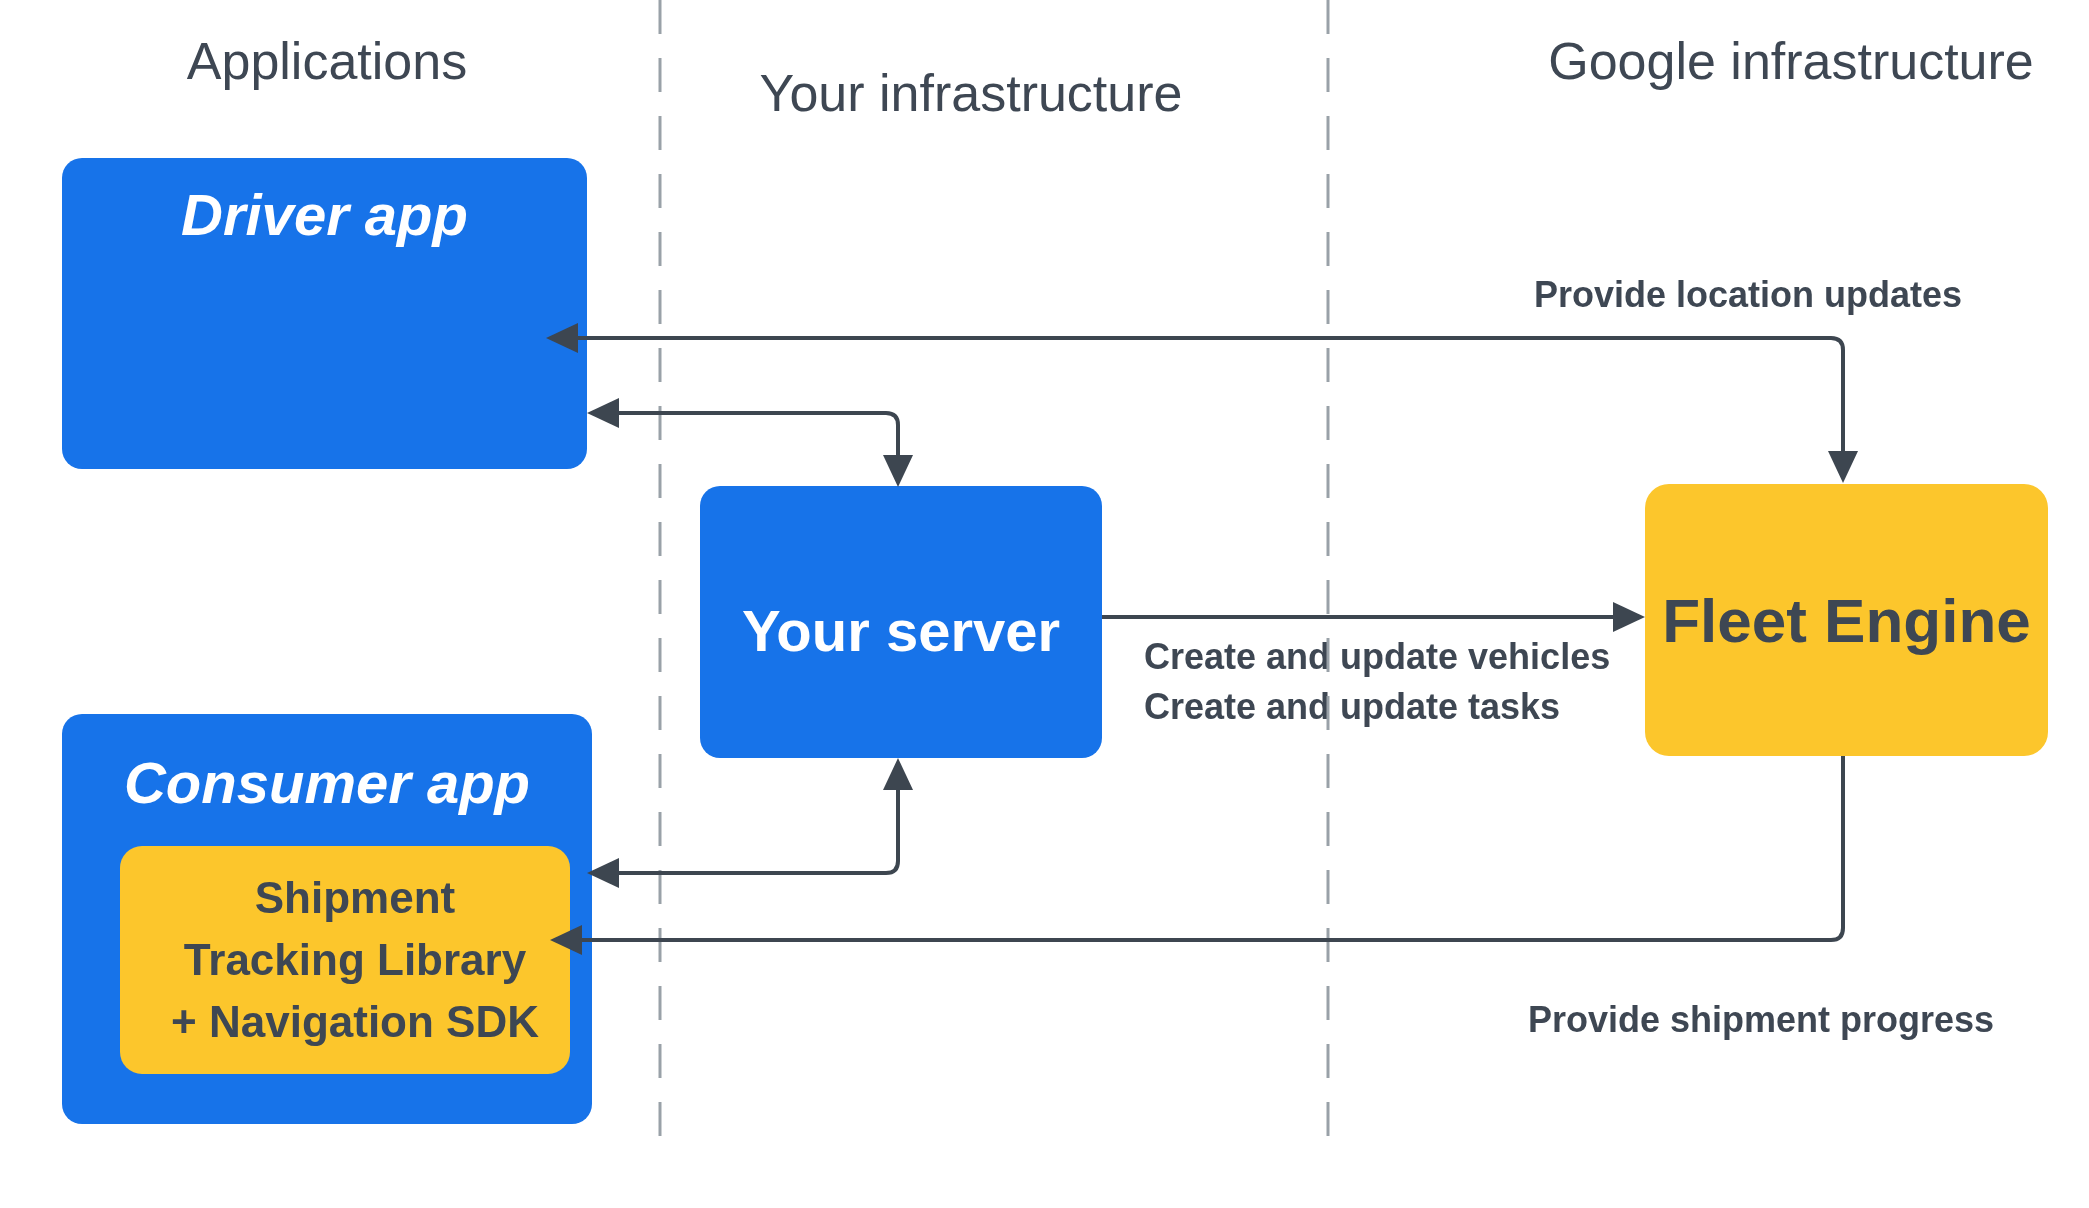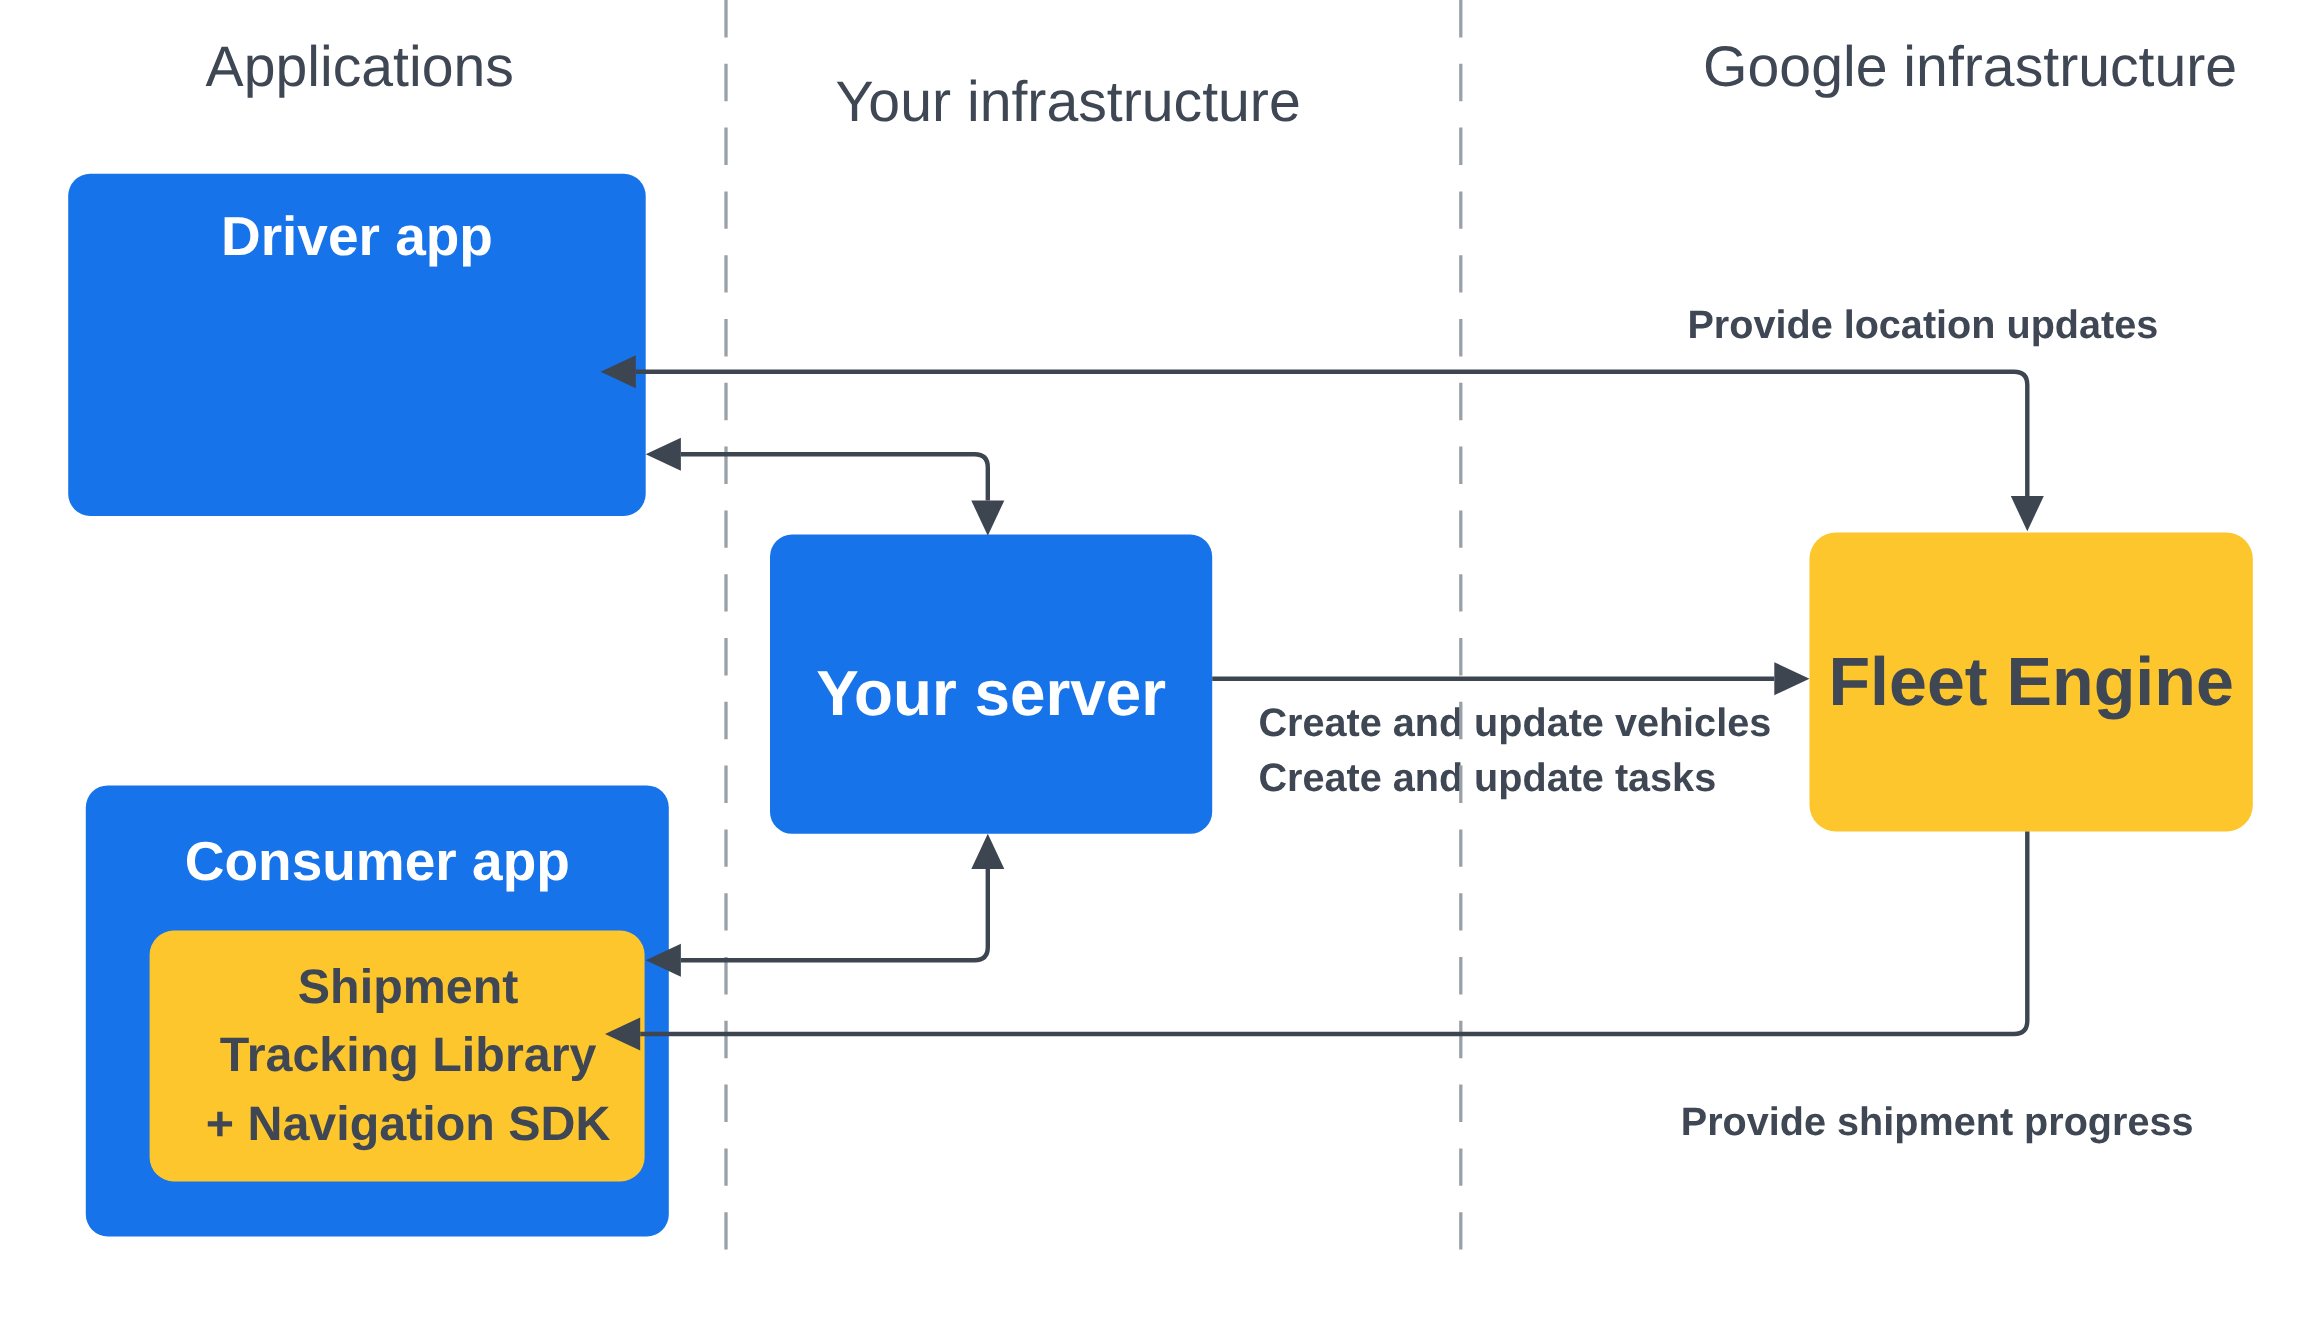--- a/index.html
+++ b/index.html
@@ -21,22 +21,23 @@
   .col-header{
     position:absolute;top:30px;height:62px;
     font-size:52px;line-height:62px;font-weight:400;
     color:var(--dark);text-align:center;white-space:nowrap;
   }
   .app-box{
     position:absolute;background:var(--blue);border-radius:20px;
   }
   .app-title{
     position:absolute;left:0;width:100%;text-align:center;
-    color:var(--white-text);font-weight:700;font-size:50px;line-height:70px;
+    color:var(--white-text);font-weight:700;font-size:58px;line-height:70px;
     white-space:nowrap;
+    font-style:italic;
   }
   .sdk-box{
     position:absolute;background:var(--yellow);border-radius:22px;
     display:flex;flex-direction:column;justify-content:center;
     text-align:center;
   }
   .sdk-line{
     color:var(--dark);font-weight:700;font-size:44px;line-height:62px;
     white-space:nowrap;
   }
@@ -68,21 +69,21 @@
 <div id="canvas">
 
   <div class="col-header" style="left:127px;width:400px;">Applications</div>
   <div class="col-header" style="left:721px;width:500px;margin-top:32px;">Your infrastructure</div>
   <div class="col-header" style="left:1541px;width:500px;">Google infrastructure</div>
 
   <div class="app-box" style="left:62px;top:158px;width:525px;height:311px;">
     <div class="app-title" style="top:22px;">Driver app</div>
   </div>
 
-  <div class="app-box" style="left:78px;top:714px;width:530px;height:410px;">
+  <div class="app-box" style="left:62px;top:714px;width:530px;height:410px;">
     <div class="app-title" style="top:34px;">Consumer app</div>
     <div class="sdk-box" style="left:58px;top:132px;width:430px;height:228px;padding-left:20px;">
       <div class="sdk-line">Shipment</div>
       <div class="sdk-line">Tracking Library</div>
       <div class="sdk-line">+ Navigation SDK</div>
     </div>
   </div>
 
   <div class="node-box blue" style="left:700px;top:486px;width:402px;height:272px;">
     <div class="node-title on-blue">Your server</div>

